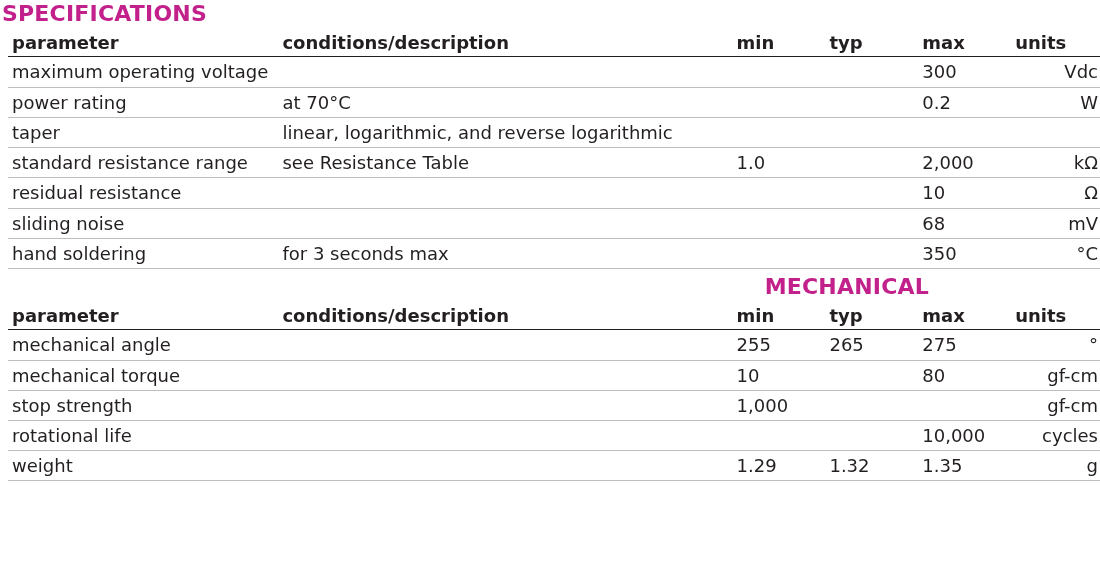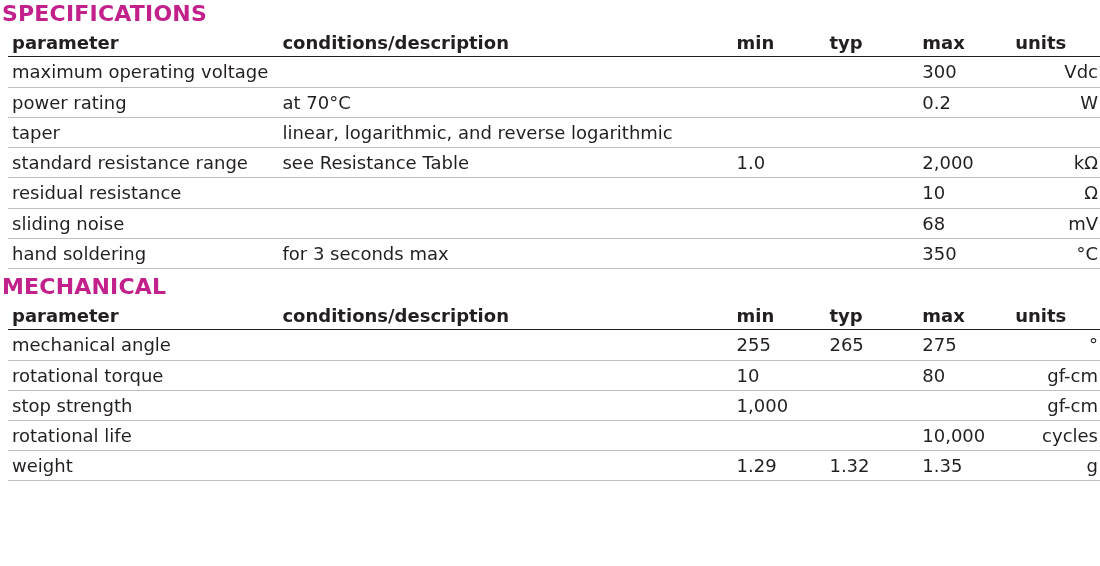--- a/index.html
+++ b/index.html
@@ -51,21 +51,21 @@
   }
   table.spec thead th {
     font-weight: bold;
     border-bottom: 1px solid #231f20;
     padding-bottom: 3px;
   }
   .ta-l { text-align: left; }
   .ta-c { text-align: left; }
   .num  { text-align: left; }
   .units { text-align: right; }
-  .mech-title { padding-top: 6px; }
+  .mech-title { padding-top: 6px; text-align: right; }
 </style>
 </head>
 <body>
 
 <div class="page">
 
   <div class="section-title">SPECIFICATIONS</div>
 
   <table class="spec">
     <colgroup>
@@ -170,21 +170,21 @@
     <tbody>
       <tr>
         <td class="ta-l">mechanical angle</td>
         <td class="ta-l"></td>
         <td class="num">255</td>
         <td class="num">265</td>
         <td class="num">275</td>
         <td class="units">°</td>
       </tr>
       <tr>
-        <td class="ta-l">rotational torque</td>
+        <td class="ta-l">mechanical torque</td>
         <td class="ta-l"></td>
         <td class="num">10</td>
         <td class="num"></td>
         <td class="num">80</td>
         <td class="units">gf-cm</td>
       </tr>
       <tr>
         <td class="ta-l">stop strength</td>
         <td class="ta-l"></td>
         <td class="num">1,000</td>

